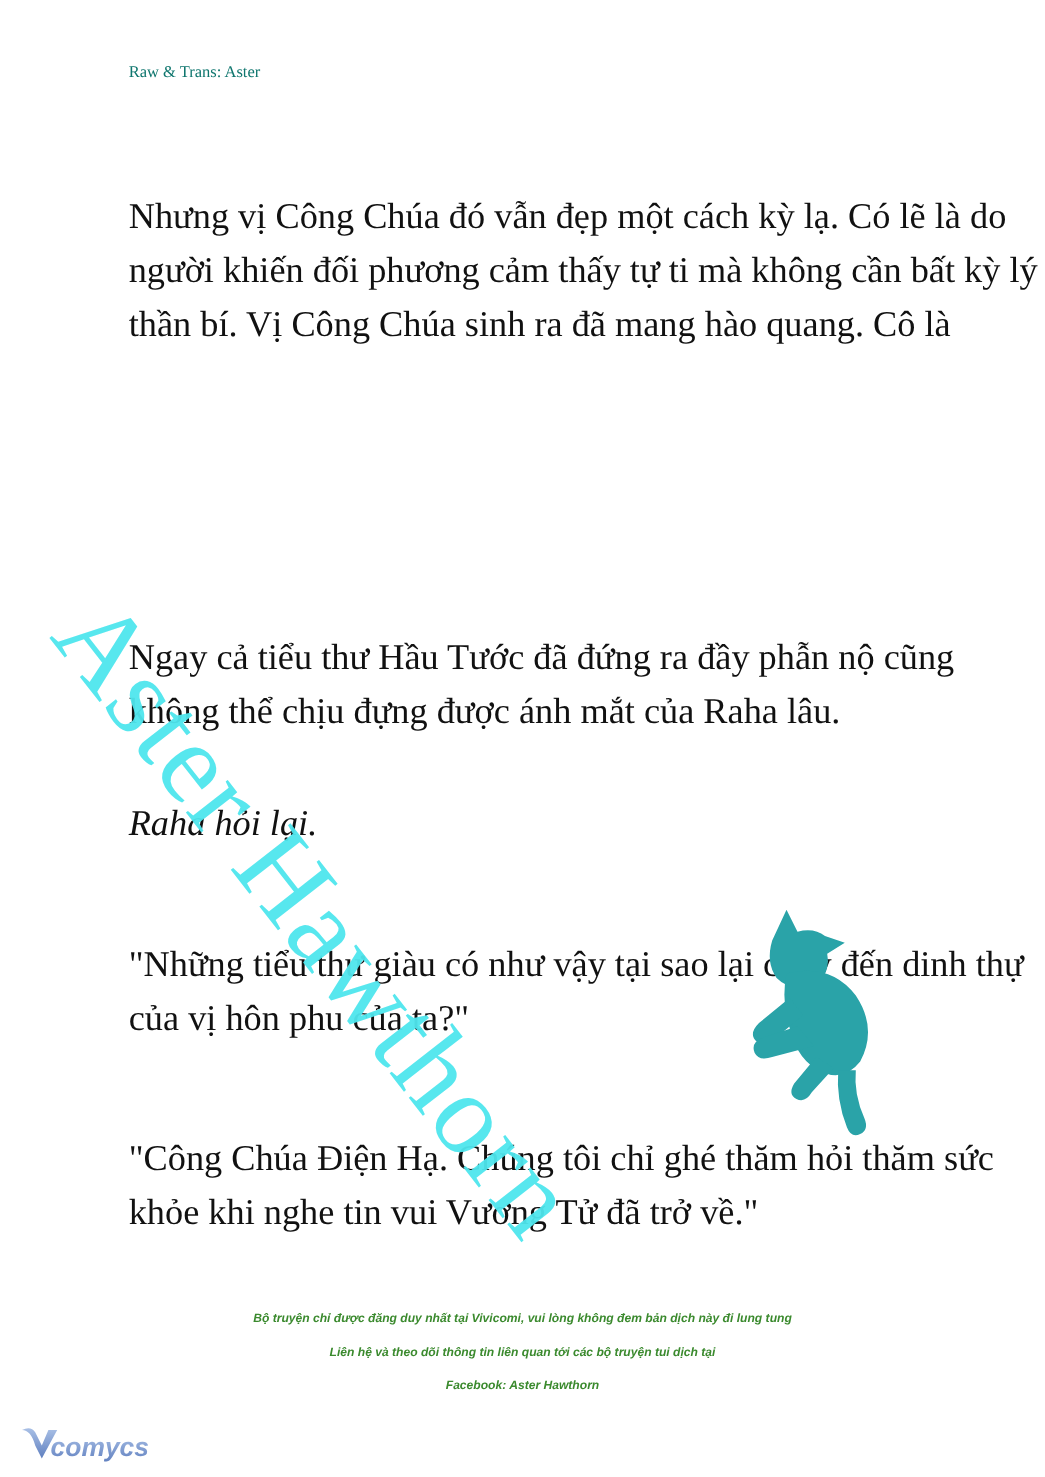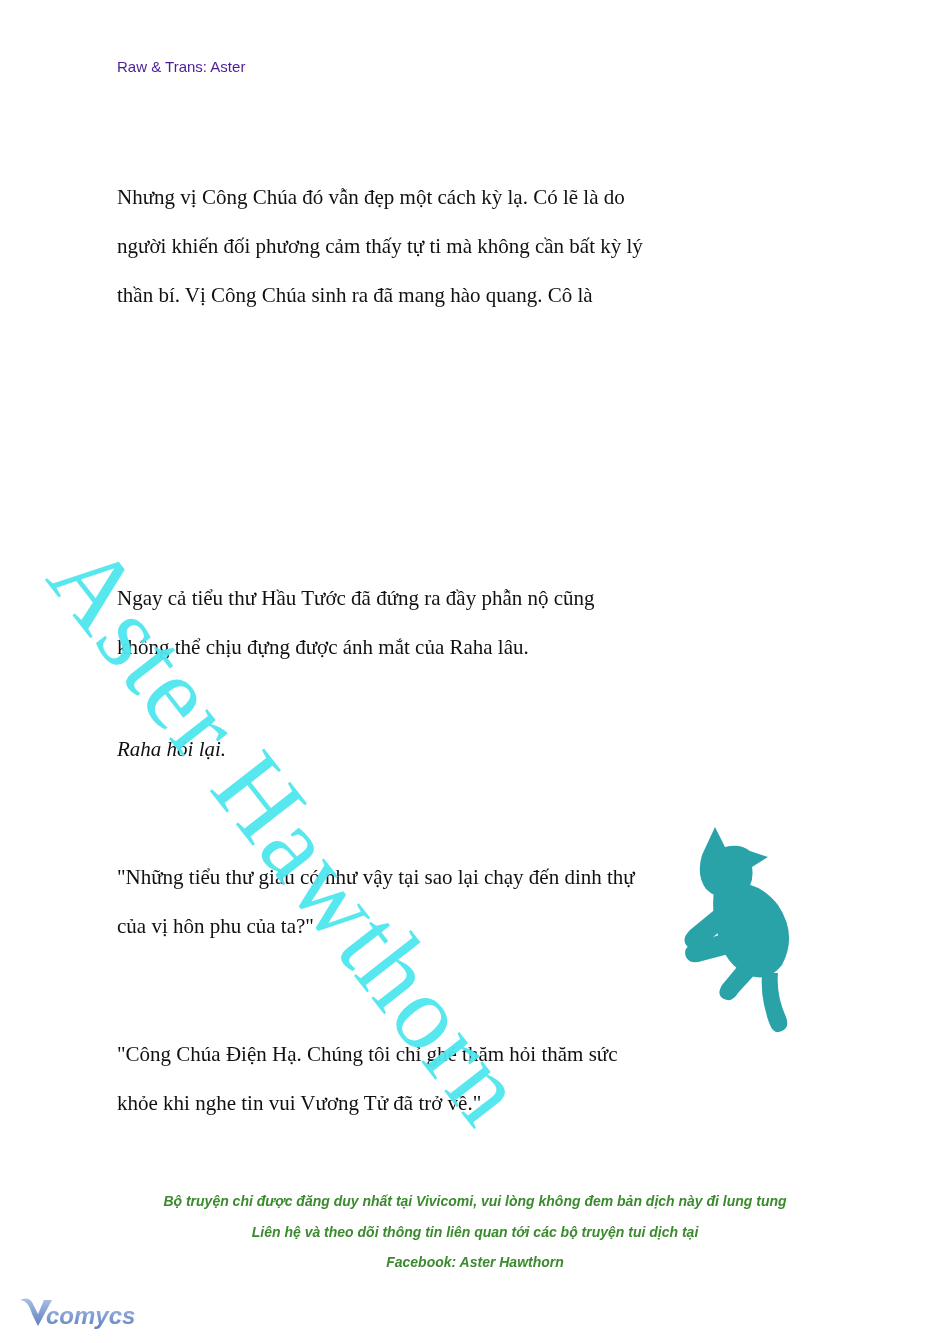--- a/index.html
+++ b/index.html
@@ -12,29 +12,29 @@
       height: 1343px;
       position: relative;
       overflow: hidden;
       font-family: "Liberation Serif", serif;
       color: #111111;
     }
     .header {
       position: absolute;
       left: 117px;
       top: 58px;
-      font-family: Liberation Sans, sans-serif;
+      font-family: Liberation Serif, serif;
       font-size: 15px;
-      color: #4c1d95;
+      color: #0f766e;
     }
     .para {
       position: absolute;
       left: 117px;
       width: 740px;
-      font-size: 21px;
+      font-size: 33px;
       line-height: 49px;
       margin: 0;
       color: #111111;
       white-space: nowrap;
     }
     .line { display: block; }
     .watermark {
       position: absolute;
       left: 120px;
       top: 520px;
@@ -56,21 +56,21 @@
       height: 220px;
     }
     .footer {
       position: absolute;
       left: 0;
       width: 950px;
       text-align: center;
       font-family: "Liberation Sans", sans-serif;
       font-style: italic;
       font-weight: bold;
-      font-size: 14px;
+      font-size: 11px;
       color: #3b8a2e;
     }
     .logo {
       position: absolute;
       left: 18px;
       top: 1294px;
       width: 130px;
       height: 40px;
     }
   </style>

